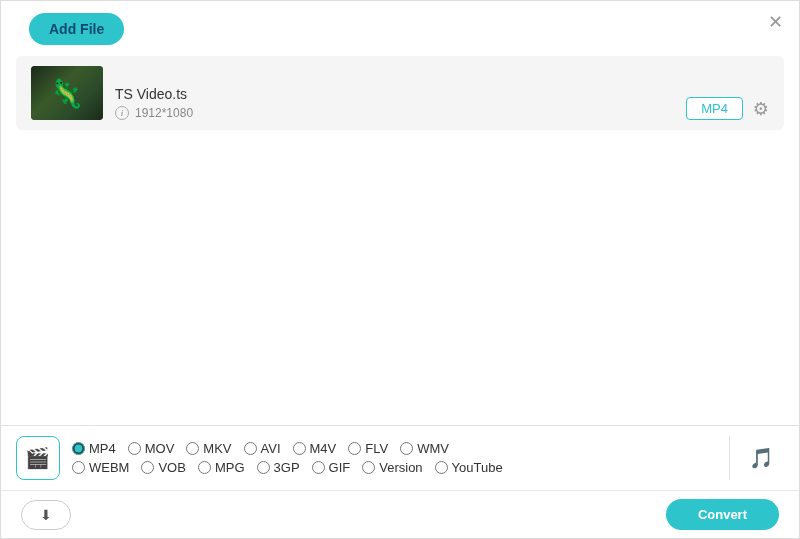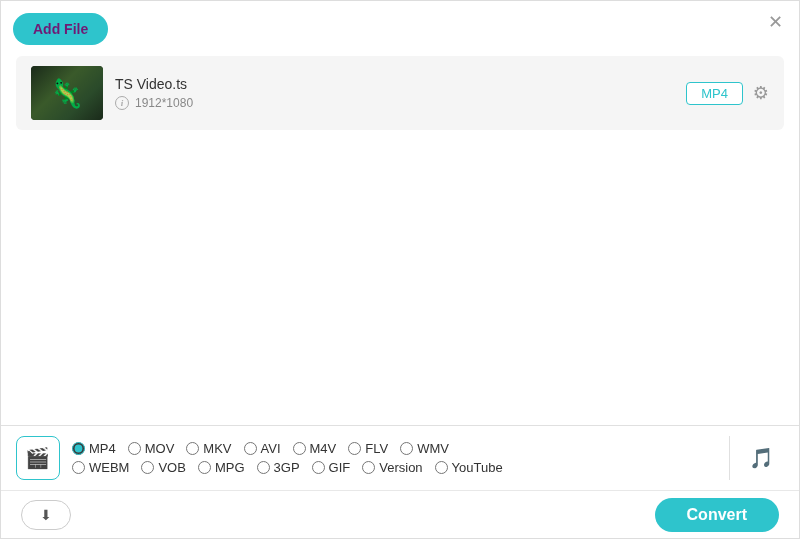--- a/index.html
+++ b/index.html
@@ -23,23 +23,23 @@
       font-size: 18px;
       color: #999;
       cursor: pointer;
       line-height: 1;
     }
 
     
     .add-file-btn {
       position: absolute;
       top: 12px;
-      left: 12px;
+      left: 28px;
       background: #2ec4cc;
-      color: #701a75;
+      color: #0c4a6e;
       border: none;
       border-radius: 20px;
       padding: 8px 20px;
       font-size: 14px;
       cursor: pointer;
       font-weight: bold;
     }
 
     
     .main-content {
@@ -49,21 +49,21 @@
       right: 15px;
       bottom: 110px;
     }
 
     
     .file-item {
       background: #f5f5f5;
       border-radius: 6px;
       padding: 10px 15px;
       display: flex;
-      align-items: center;
+      align-items: flex-end;
       gap: 12px;
     }
 
     .file-thumbnail {
       width: 72px;
       height: 54px;
       background: #2a3a2a;
       border-radius: 4px;
       overflow: hidden;
       flex-shrink: 0;
@@ -247,21 +247,21 @@
     .install-icon {
       font-size: 14px;
     }
 
     .convert-btn {
       background: #2ec4cc;
       color: #fff;
       border: none;
       border-radius: 20px;
       padding: 8px 32px;
-      font-size: 16px;
+      font-size: 13px;
       font-weight: bold;
       cursor: pointer;
     }
 
     
     .vertical-divider {
       width: 1px;
       height: 44px;
       background: #e0e0e0;
       margin: 0 10px;

